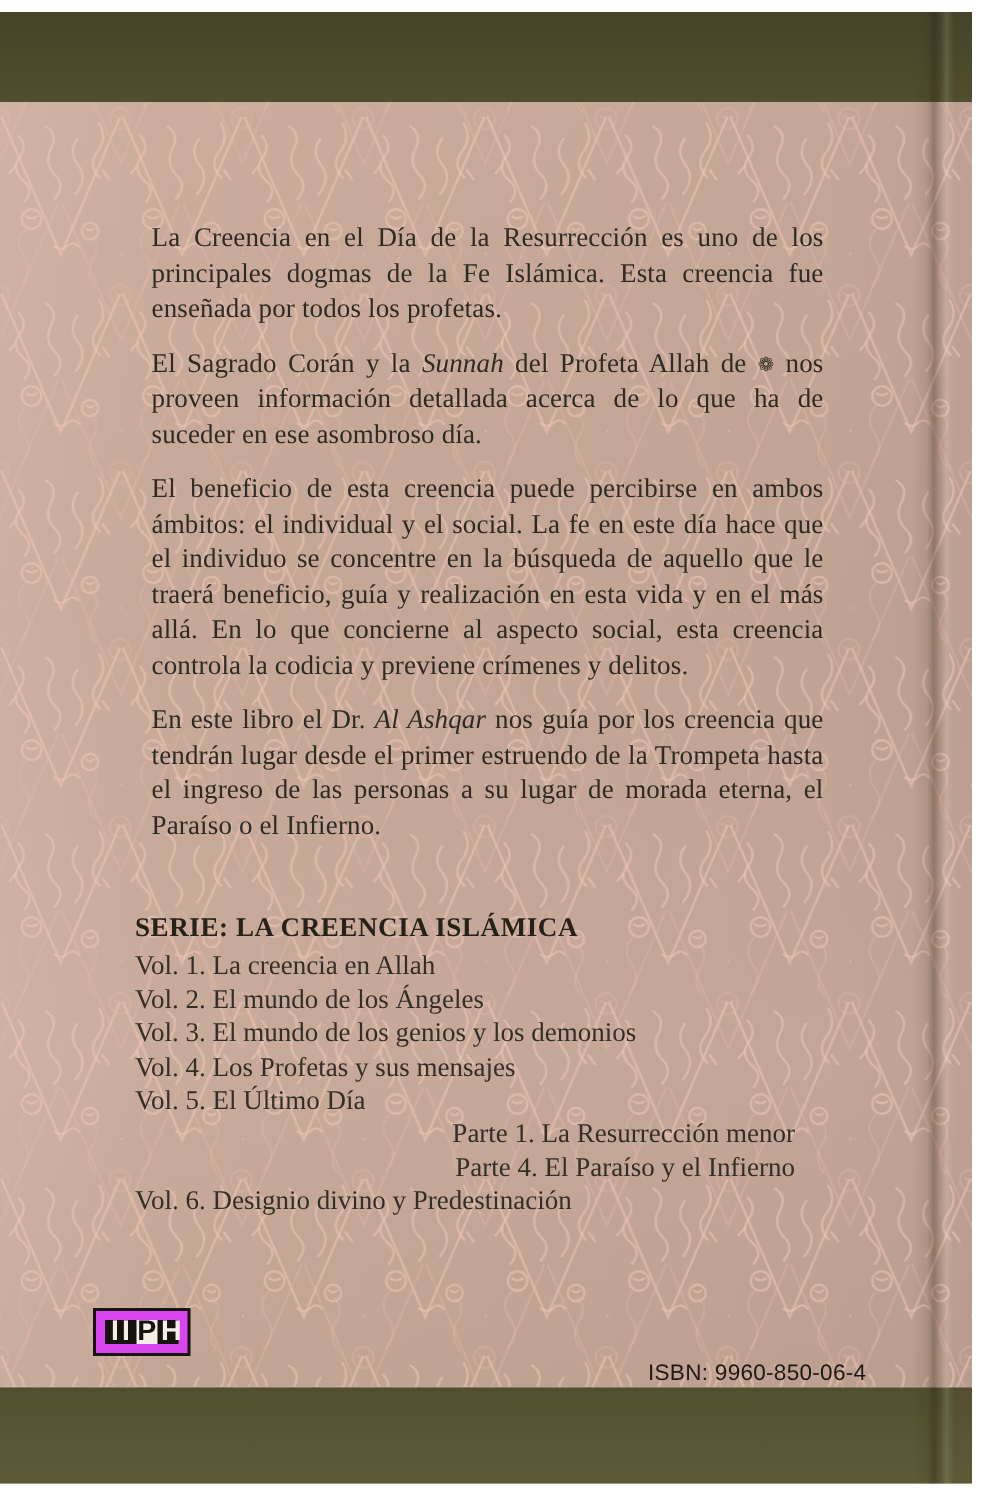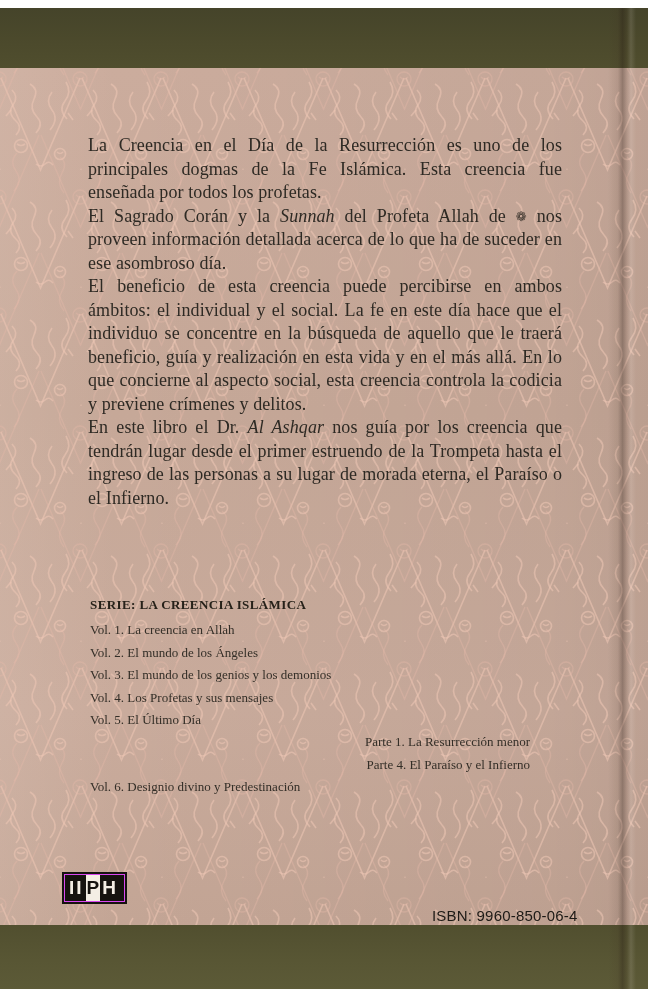--- a/index.html
+++ b/index.html
@@ -77,36 +77,36 @@
     position: absolute;
     left: 88px;
     top: 66px;
     width: 474px;
     font-size: 18px;
     line-height: 23.5px;
     text-align: justify;
     color: #2e2a24;
     letter-spacing: 0.1px;
   }
-  .blurb p { margin: 0; }
+  .blurb p { margin: 13px; }
   .it { font-style: italic; }
   .honorific {
     font-size: 13px;
     color: #3a332c;
     vertical-align: 1px;
   }
 
   
   .series {
     position: absolute;
     left: 90px;
-    top: 526px;
+    top: 539px;
     width: 440px;
     color: #332e27;
-    font-size: 13px;
+    font-size: 18px;
     line-height: 22.4px;
   }
   .series-heading {
     font-weight: bold;
     color: #262119;
     letter-spacing: 0.4px;
     margin-bottom: 3px;
   }
   .series-item { white-space: nowrap; }
   .series-item.indent { padding-left: 72px; text-align: right; }
@@ -117,21 +117,21 @@
     left: 62px;
     top: 804px;
     width: 65px;
     height: 32px;
     background: #16130f;
     box-sizing: border-box;
   }
   .iiph-inner {
     position: absolute;
     inset: 2px;
-    border: 1px solid #d946ef;
+    border: 6px solid #d946ef;
     display: flex;
     align-items: stretch;
     font-family: "Liberation Sans", "DejaVu Sans", sans-serif;
     font-weight: bold;
     font-size: 19px;
   }
   .iiph-inner span { display: flex; align-items: center; }
   .logo-ii { color: #f4eee4; padding: 0 2px 0 4px; letter-spacing: 2px; }
   .logo-p  { background: #f4eee4; color: #16130f; padding: 0 1px; }
   .logo-h  { color: #f4eee4; padding: 0 3px 0 2px; }

